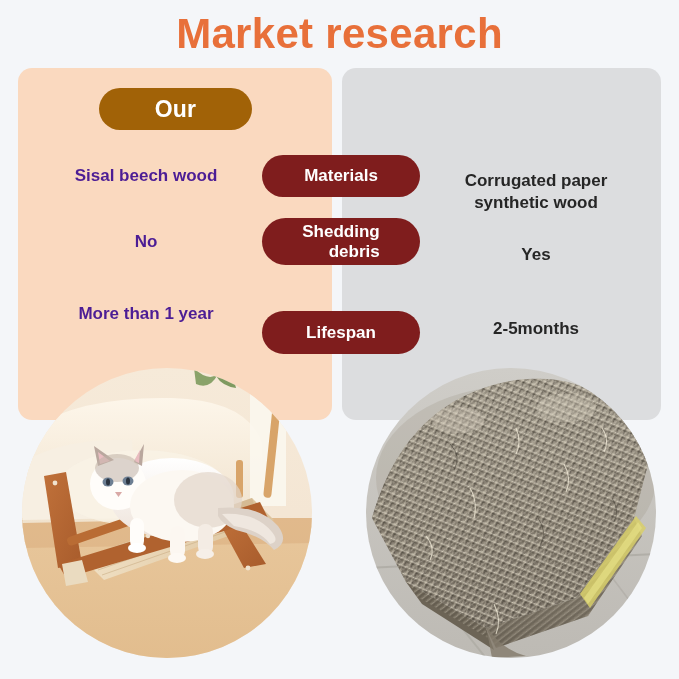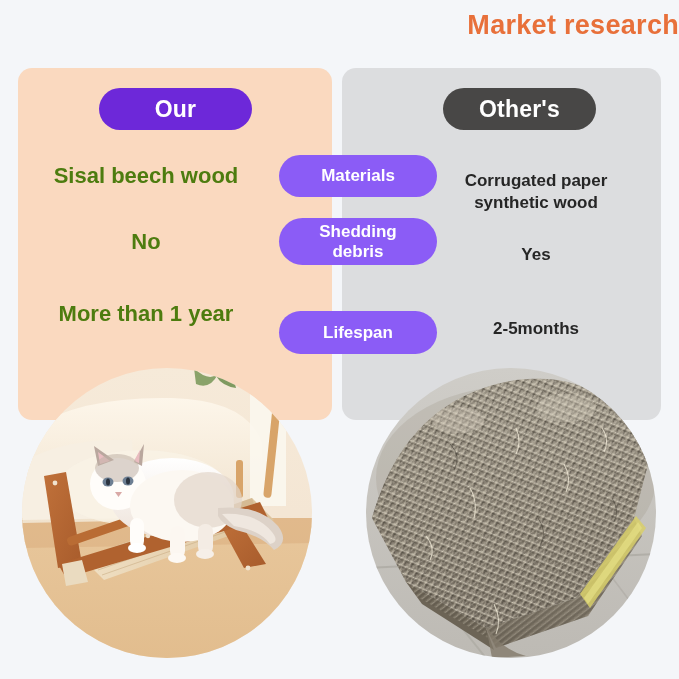--- a/index.html
+++ b/index.html
@@ -6,57 +6,57 @@
   html, body {
     width: 679px; height: 679px;
     background: #f4f6f9;
     font-family: "Liberation Sans", sans-serif;
     overflow: hidden;
   }
   .page { position: relative; width: 679px; height: 679px; }
 
   .title {
     position: absolute; left: 0; top: 10px; width: 679px;
-    text-align: right;
-    font-size: 27px; font-weight: bold;
+    text-align: center;
+    font-size: 42px; font-weight: bold;
     letter-spacing: .3px;
     color: #E8703A;
   }
 
   .panel { position: absolute; border-radius: 14px; }
   .panel-left  { left: 18px;  top: 68px; width: 314px; height: 352px; background: #FAD9BF; }
   .panel-right { left: 342px; top: 68px; width: 319px; height: 352px; background: #DCDDDF; }
 
   .hdr-pill {
     position: absolute; top: 88px; height: 42px;
     border-radius: 21px;
     display: flex; align-items: center; justify-content: center;
     color: #ffffff; font-weight: bold; font-size: 23px;
     letter-spacing: .2px;
   }
-  .hdr-our   { left: 99px;  width: 153px; background: #6d28d9; }
+  .hdr-our   { left: 99px;  width: 153px; background: #a16207; }
   .hdr-other { left: 443px; width: 153px; background: #484746; }
 
   .center-pill {
-    position: absolute; left: 279px; width: 158px;
-    border-radius: 24px; background: #8b5cf6;
+    position: absolute; left: 262px; width: 158px;
+    border-radius: 24px; background: #7f1d1d;
     display: flex; align-items: center; justify-content: center;
     text-align: center;
     color: #ffffff; font-weight: bold; font-size: 17px;
     line-height: 1.15;
     z-index: 3;
   }
   .cp1 { top: 155px; height: 42px; }
-  .cp2 { top: 218px; height: 47px; }
+  .cp2 { top: 218px; height: 47px; text-align: right; }
   .cp3 { top: 292px; height: 43px; margin-top: 19px; }
 
   .val-left {
     position: absolute; left: 30px; width: 232px;
     text-align: center;
-    color: #4d7c0f; font-weight: bold; font-size: 22px;
+    color: #4c1d95; font-weight: bold; font-size: 17px;
     line-height: 1.25;
     display: flex; align-items: center; justify-content: center;
   }
   .vl1 { top: 155px; height: 42px; }
   .vl2 { top: 218px; height: 47px; }
   .vl3 { top: 292px; height: 43px; }
 
   .val-right {
     position: absolute; left: 420px; width: 232px;
     text-align: center;
@@ -79,21 +79,20 @@
 <body>
 
 <div class="page">
 
   <div class="title">Market research</div>
 
   <div class="panel panel-left"></div>
   <div class="panel panel-right"></div>
 
   <div class="hdr-pill hdr-our">Our</div>
-  <div class="hdr-pill hdr-other">Other's</div>
 
   <div class="val-left vl1">Sisal beech wood</div>
   <div class="val-left vl2">No</div>
   <div class="val-left vl3">More than 1 year</div>
 
   <div class="center-pill cp1">Materials</div>
   <div class="center-pill cp2">Shedding<br>debris</div>
   <div class="center-pill cp3">Lifespan</div>
 
   <div class="val-right vr1">Corrugated paper<br>synthetic wood</div>

